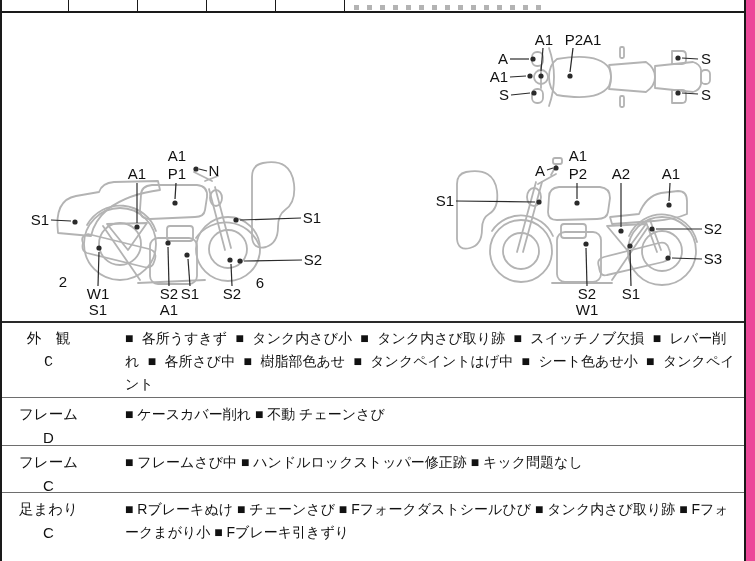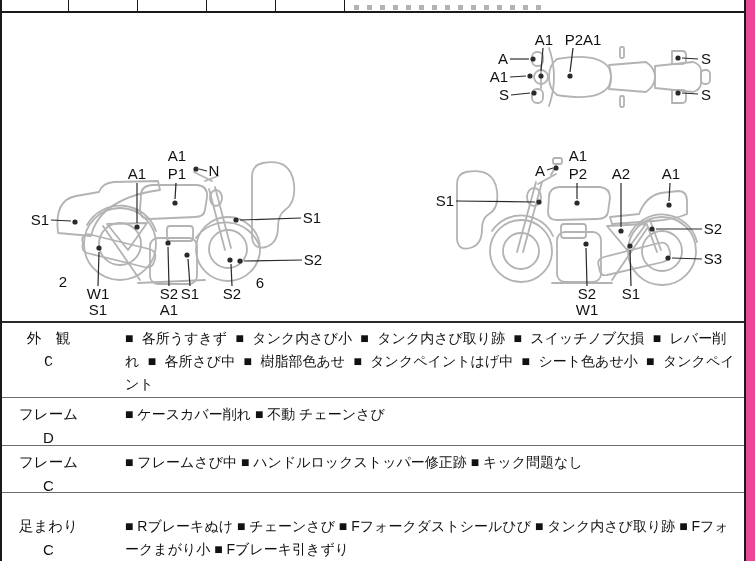--- a/index.html
+++ b/index.html
@@ -216,21 +216,21 @@
           </div>
           <div class="desc">■ ケースカバー削れ  ■ 不動 チェーンさび</div>
         </div>
         <div class="irow sep" style="height: 47px;">
           <div class="cat">
             <div class="cname">フレーム</div>
             <div class="grade">C</div>
           </div>
           <div class="desc">■ フレームさび中  ■ ハンドルロックストッパー修正跡  ■ キック問題なし</div>
         </div>
-        <div class="irow sep" style="height: 69px; align-items: flex-end;">
+        <div class="irow sep" style="height: 69px;">
           <div class="cat">
             <div class="cname">足まわり</div>
             <div class="grade">C</div>
           </div>
           <div class="desc">■ Rブレーキぬけ  ■ チェーンさび  ■ Fフォークダストシールひび  ■ タンク内さび取り跡  ■ Fフォークまがり小  ■ Fブレーキ引きずり</div>
         </div>
       </div>
   </div>
 </div>
 

